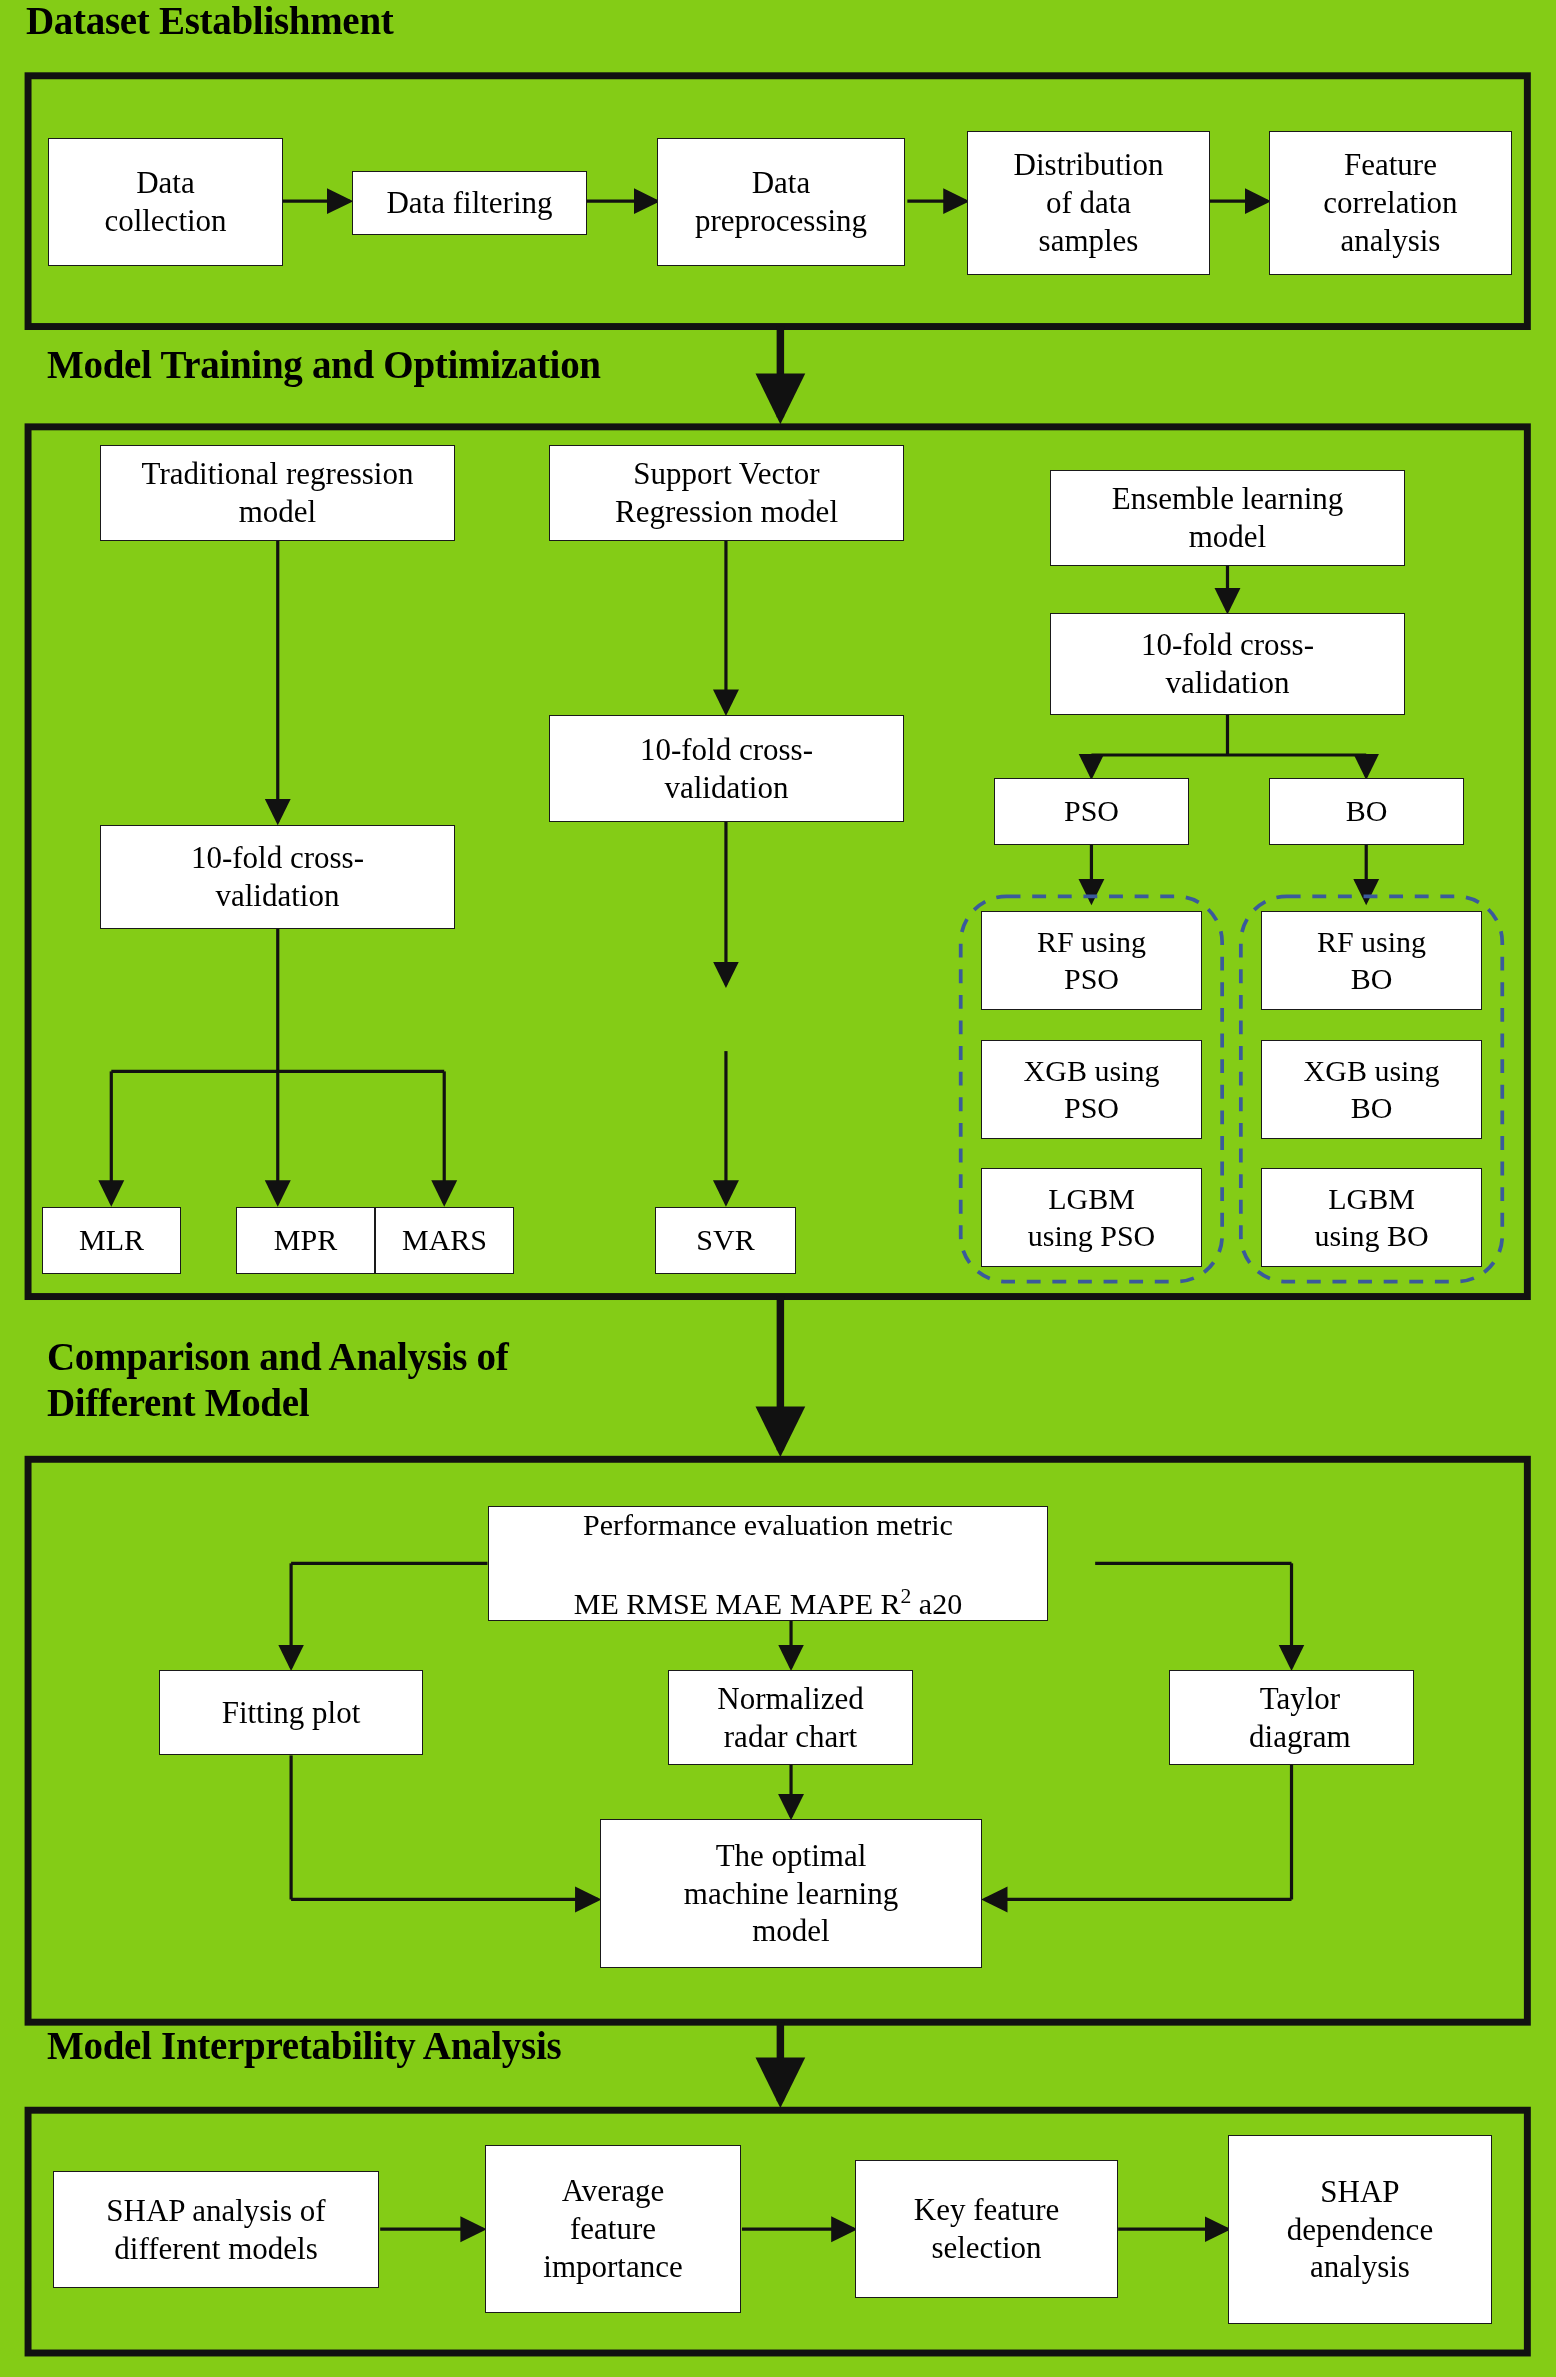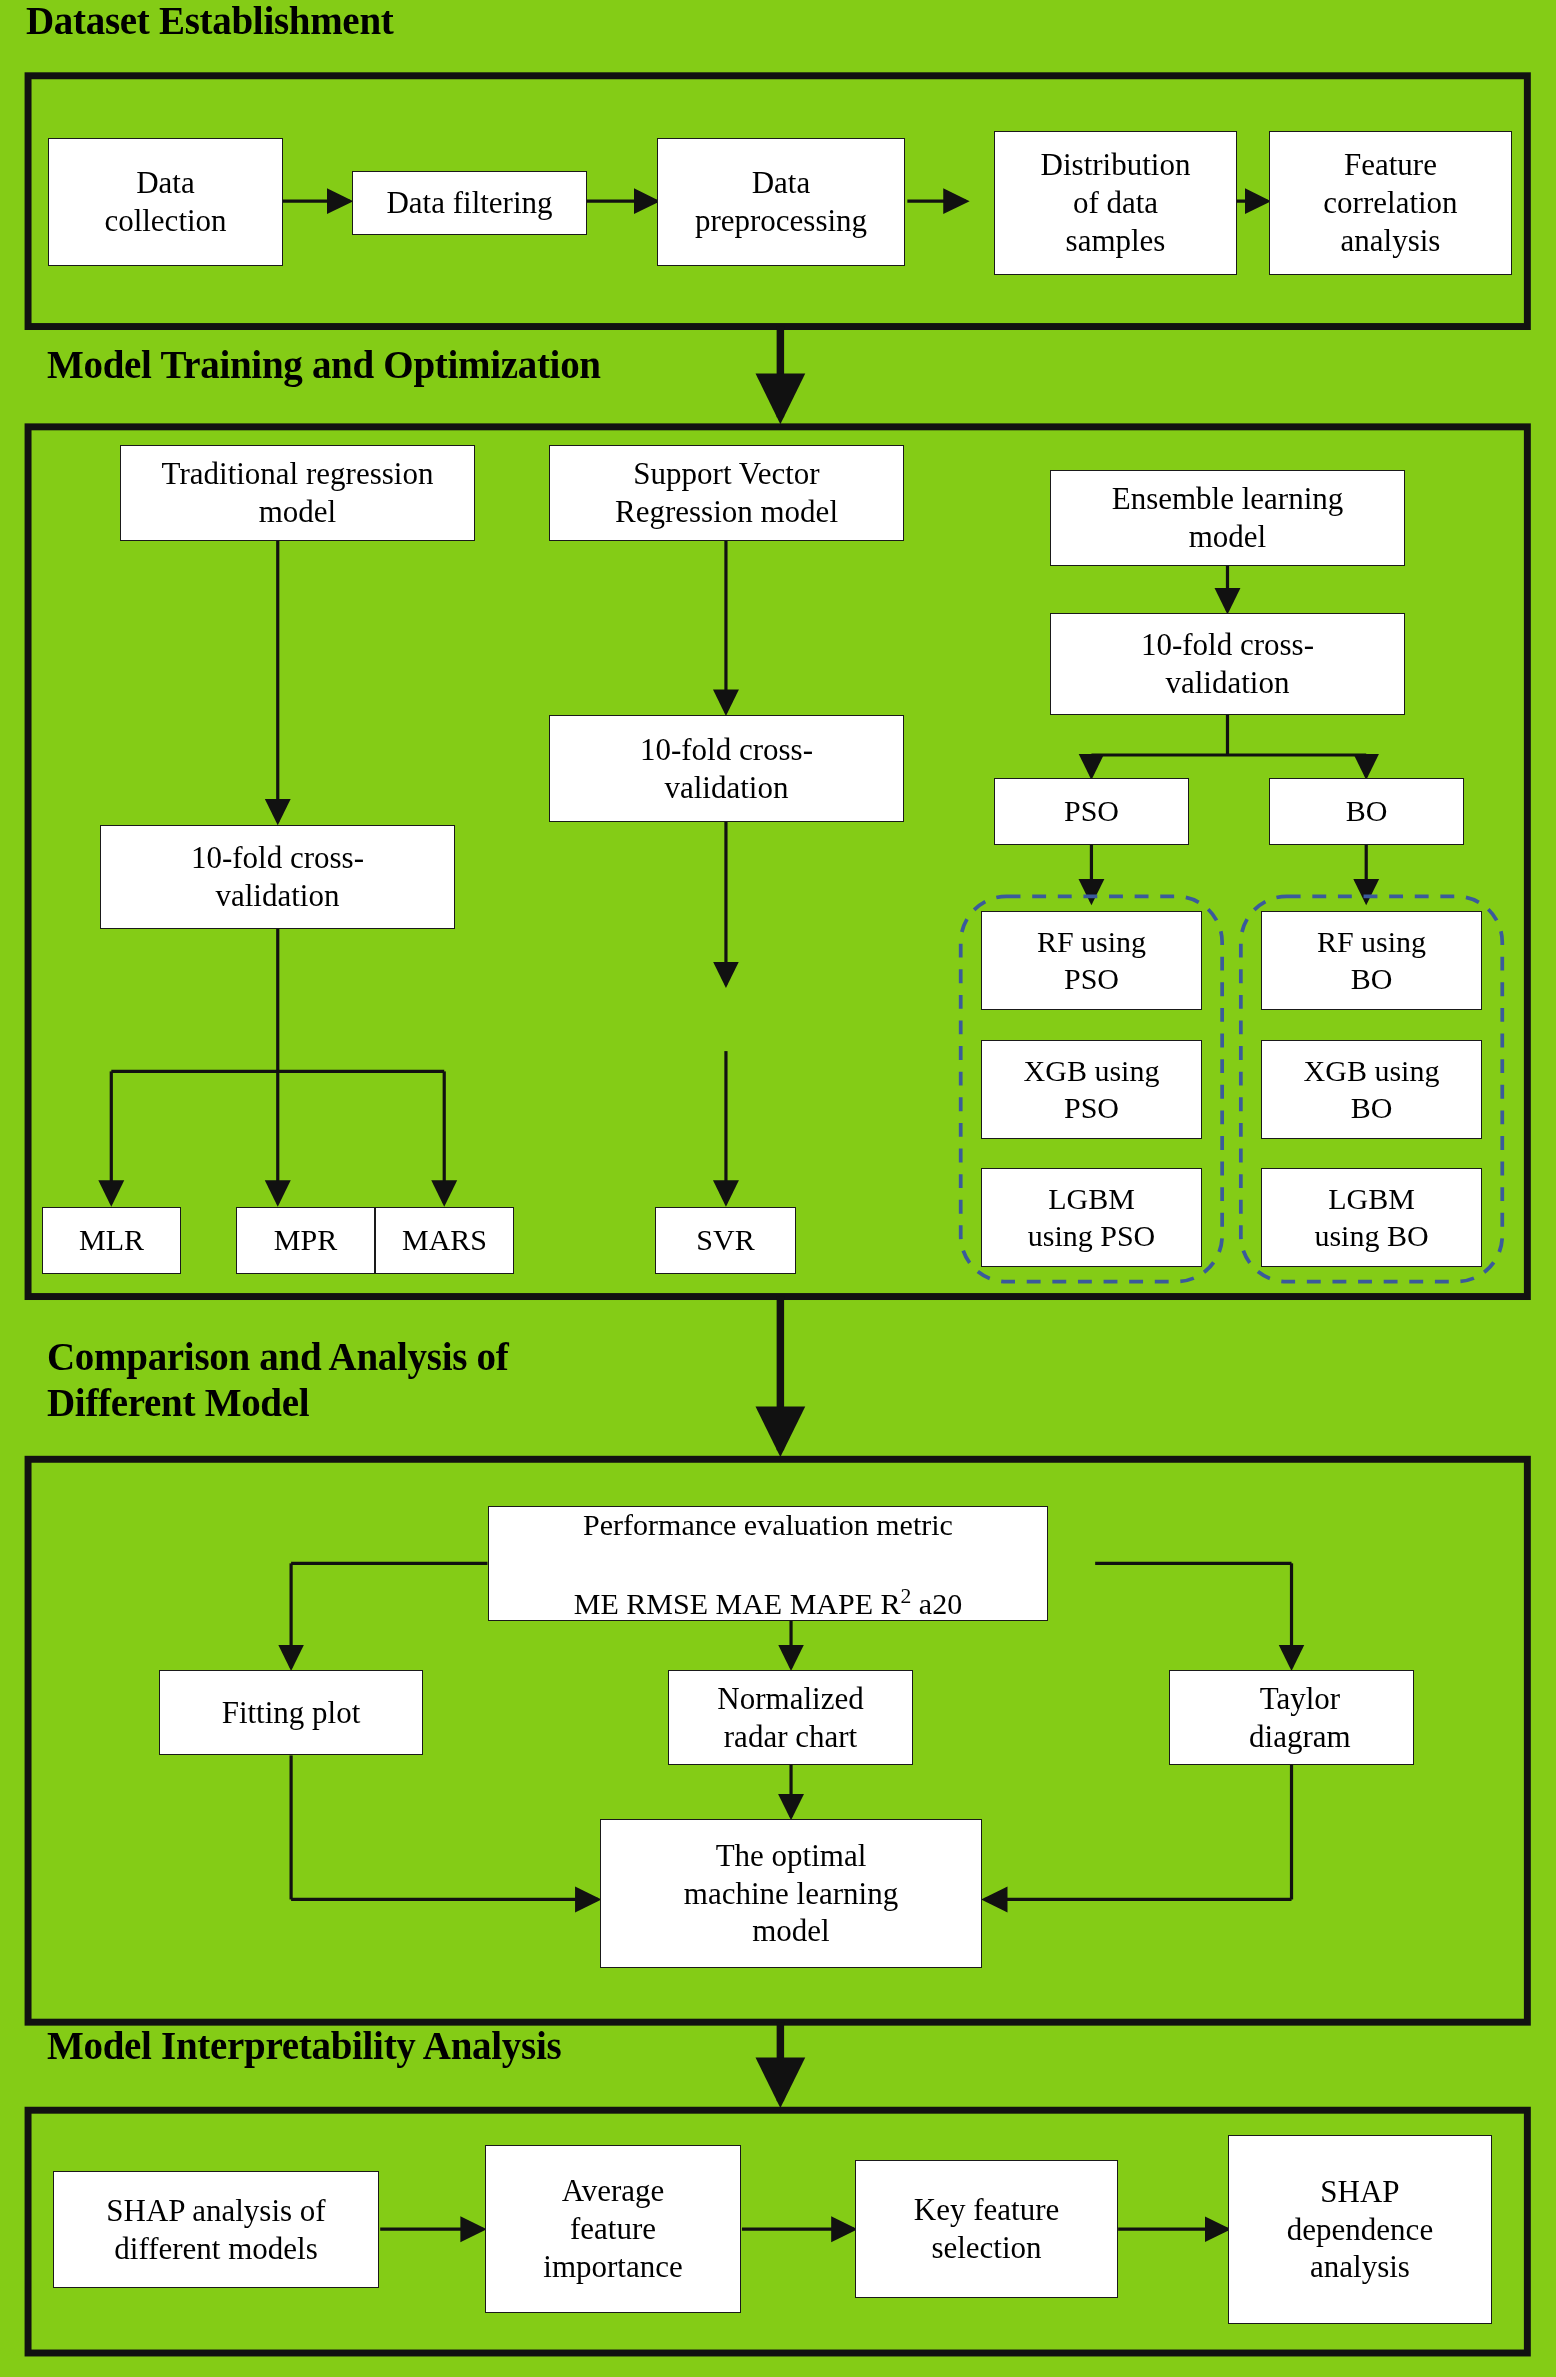--- a/index.html
+++ b/index.html
@@ -123,29 +123,29 @@
   </svg>
 
   <div class="node" style="left:48px; top:138px; width:235px; height:128px;">Data
 collection</div>
 
   <div class="node" style="left:352px; top:171px; width:235px; height:64px;">Data filtering</div>
 
   <div class="node" style="left:657px; top:138px; width:248px; height:128px;">Data
 preprocessing</div>
 
-  <div class="node" style="left:967px; top:131px; width:243px; height:144px;margin-left:27px;">Distribution
+  <div class="node" style="left:967px; top:131px; width:243px; height:144px;">Distribution
 of data
 samples</div>
 
   <div class="node" style="left:1269px; top:131px; width:243px; height:144px;">Feature
 correlation
 analysis</div>
 
-  <div class="node" style="left:100px; top:445px; width:355px; height:96px;margin-left:20px;">Traditional regression
+  <div class="node" style="left:100px; top:445px; width:355px; height:96px;">Traditional regression
 model</div>
 
   <div class="node" style="left:100px; top:825px; width:355px; height:104px;">10-fold cross-
 validation</div>
 
   <div class="node small" style="left:42px; top:1207px; width:139px; height:67px;">MLR</div>
   <div class="node small" style="left:208px; top:1207px; width:139px; height:67px;margin-left:28px;">MPR</div>
   <div class="node small" style="left:375px; top:1207px; width:139px; height:67px;">MARS</div>
 
   <div class="node" style="left:549px; top:445px; width:355px; height:96px;">Support Vector

